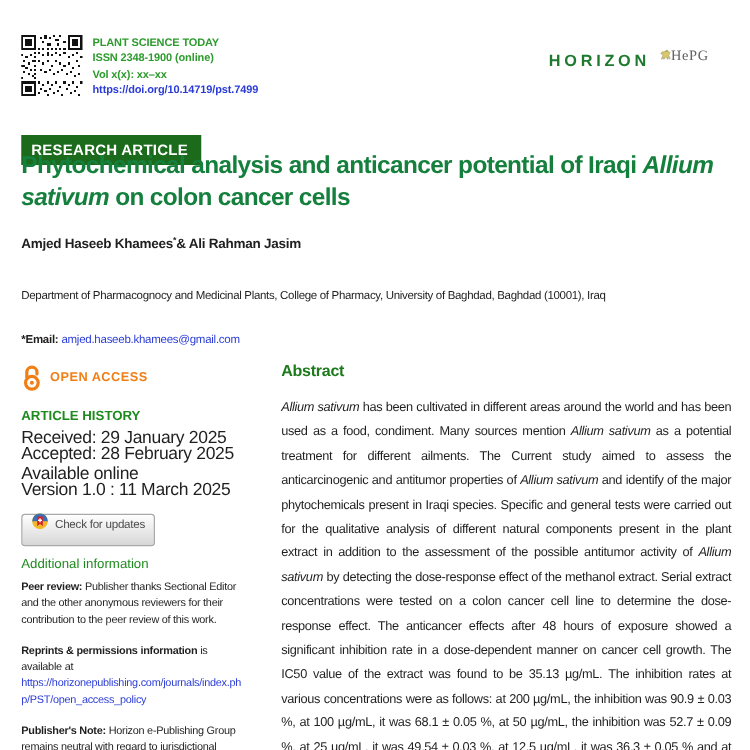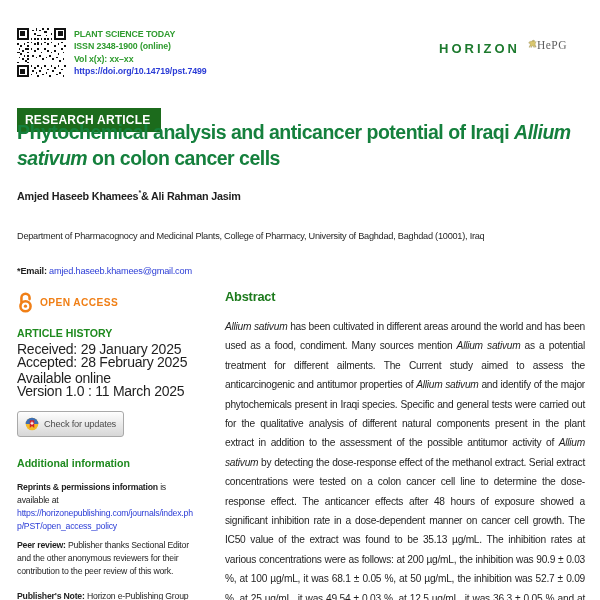--- a/index.html
+++ b/index.html
@@ -40,25 +40,25 @@
   
   .left-col { position:absolute; top:291px; left:17px; width:180px; }
   .open-access { display:flex; align-items:center; gap:6px; height:22px; }
   .oa-icon { width:17px; height:22px; display:block; }
   .open-access-label { color:#f07f16; font-weight:bold; font-size:10.2px; letter-spacing:0.4px; }
   .history-heading { margin-top:14px; color:#1e8a1e; font-weight:bold; font-size:10.6px; }
   .history-line { font-size:14px; line-height:13px; letter-spacing:-0.25px; }
   .history-first { margin-top:4px; }
   .history-gap { margin-top:3px; }
   .crossmark { margin-top:13px; width:107px; height:23px; border:1px solid #a9a9a9; border-radius:3px;
-    background:linear-gradient(#fefefe,#d7d7d7); display:flex; align-items:center; gap:5px;
+    background:linear-gradient(#fefefe,#d7d7d7); display:flex; align-items:flex-end; gap:5px;
     padding:12px 7px; cursor:pointer; }
   .cm-icon { width:14px; height:14px; display:block; flex:0 0 auto; }
   .crossmark-label { font-size:9.3px; color:#4d4d4d; letter-spacing:-0.2px; white-space:nowrap; }
-  .additional-heading { margin-top:20px; color:#1e8a1e; font-weight:bold; font-size:10.6px; }
+  .additional-heading { margin-top:8px; color:#1e8a1e; font-weight:normal; font-size:10.6px; }
   .note { margin-top:6px; font-size:8.7px; line-height:13px; letter-spacing:-0.2px; }
   .note-gap { margin-top:12px; }
 
   
   .right-col { position:absolute; top:289px; left:225px; width:360px; }
   .abstract-heading { font-size:12.8px; font-weight:bold; color:#1c7a1c; letter-spacing:-0.2px; }
   .abstract-body { margin-top:13px; font-size:10.2px; line-height:19.4px; letter-spacing:-0.25px;
     text-align:justify; }
 </style>
 </head>
@@ -224,21 +224,21 @@
       <circle cx="10" cy="10" r="9" fill="#f3b928"></circle>
       <path d="M1 10 a9 9 0 0 1 18 0 z" fill="#3c6eb4"></path>
       <path d="M6.8 4.6 h6.4 v11 l-3.2 -2.8 -3.2 2.8 z" fill="#d22128"></path>
       <rect x="9.2" y="6.6" width="1.6" height="4.6" fill="#fff"></rect>
       <rect x="7.7" y="8.1" width="4.6" height="1.6" fill="#fff"></rect>
     </svg>
     <span class="crossmark-label">Check for updates</span>
   </div>
 
   <div class="additional-heading">Additional information</div>
+  <p class="note"><span style="font-weight: bold;">Peer review: </span><span>Publisher thanks Sectional Editor and the other anonymous reviewers for their contribution to the peer review of this work.</span></p>
   <p class="note note-gap"><span style="font-weight: bold;">Reprints &amp; permissions information</span><span> is available at </span><a href="#" class="inline-link">https://horizonepublishing.com/journals/index.php/PST/open_access_policy</a></p>
-  <p class="note"><span style="font-weight: bold;">Peer review: </span><span>Publisher thanks Sectional Editor and the other anonymous reviewers for their contribution to the peer review of this work.</span></p>
   <p class="note note-gap"><span style="font-weight: bold;">Publisher's Note: </span><span>Horizon e-Publishing Group remains neutral with regard to jurisdictional claims in published maps and institutional affiliations.</span></p>
 </div>
 
 <div class="right-col">
   <div class="abstract-heading">Abstract</div>
   <p class="abstract-body"><span style="font-style: italic;">Allium sativum</span><span> has been cultivated in different areas around the world and has been used as a food, condiment. Many sources mention </span><span style="font-style: italic;">Allium sativum</span><span> as a potential treatment for different ailments. The Current study aimed to assess the anticarcinogenic and antitumor properties of </span><span style="font-style: italic;">Allium sativum</span><span> and identify of the major phytochemicals present in Iraqi species. Specific and general tests were carried out for the qualitative analysis of different natural components present in the plant extract in addition to the assessment of the possible antitumor activity of </span><span style="font-style: italic;">Allium sativum</span><span> by detecting the dose-response effect of the methanol extract. Serial extract concentrations were tested on a colon cancer cell line to determine the dose-response effect. The anticancer effects after 48 hours of exposure showed a significant inhibition rate in a dose-dependent manner on cancer cell growth. The IC50 value of the extract was found to be 35.13 µg/mL. The inhibition rates at various concentrations were as follows: at 200 µg/mL, the inhibition was 90.9 ± 0.03 %, at 100 µg/mL, it was 68.1 ± 0.05 %, at 50 µg/mL, the inhibition was 52.7 ± 0.09 %, at 25 µg/mL, it was 49.54 ± 0.03 %, at 12.5 µg/mL, it was 36.3 ± 0.05 % and at 6.25 µg/mL, the inhibition was 36.2 ± 0.05 %. Phytochemical analysis revealed the presence of</span></p>
 </div>
 
 </body></html>

